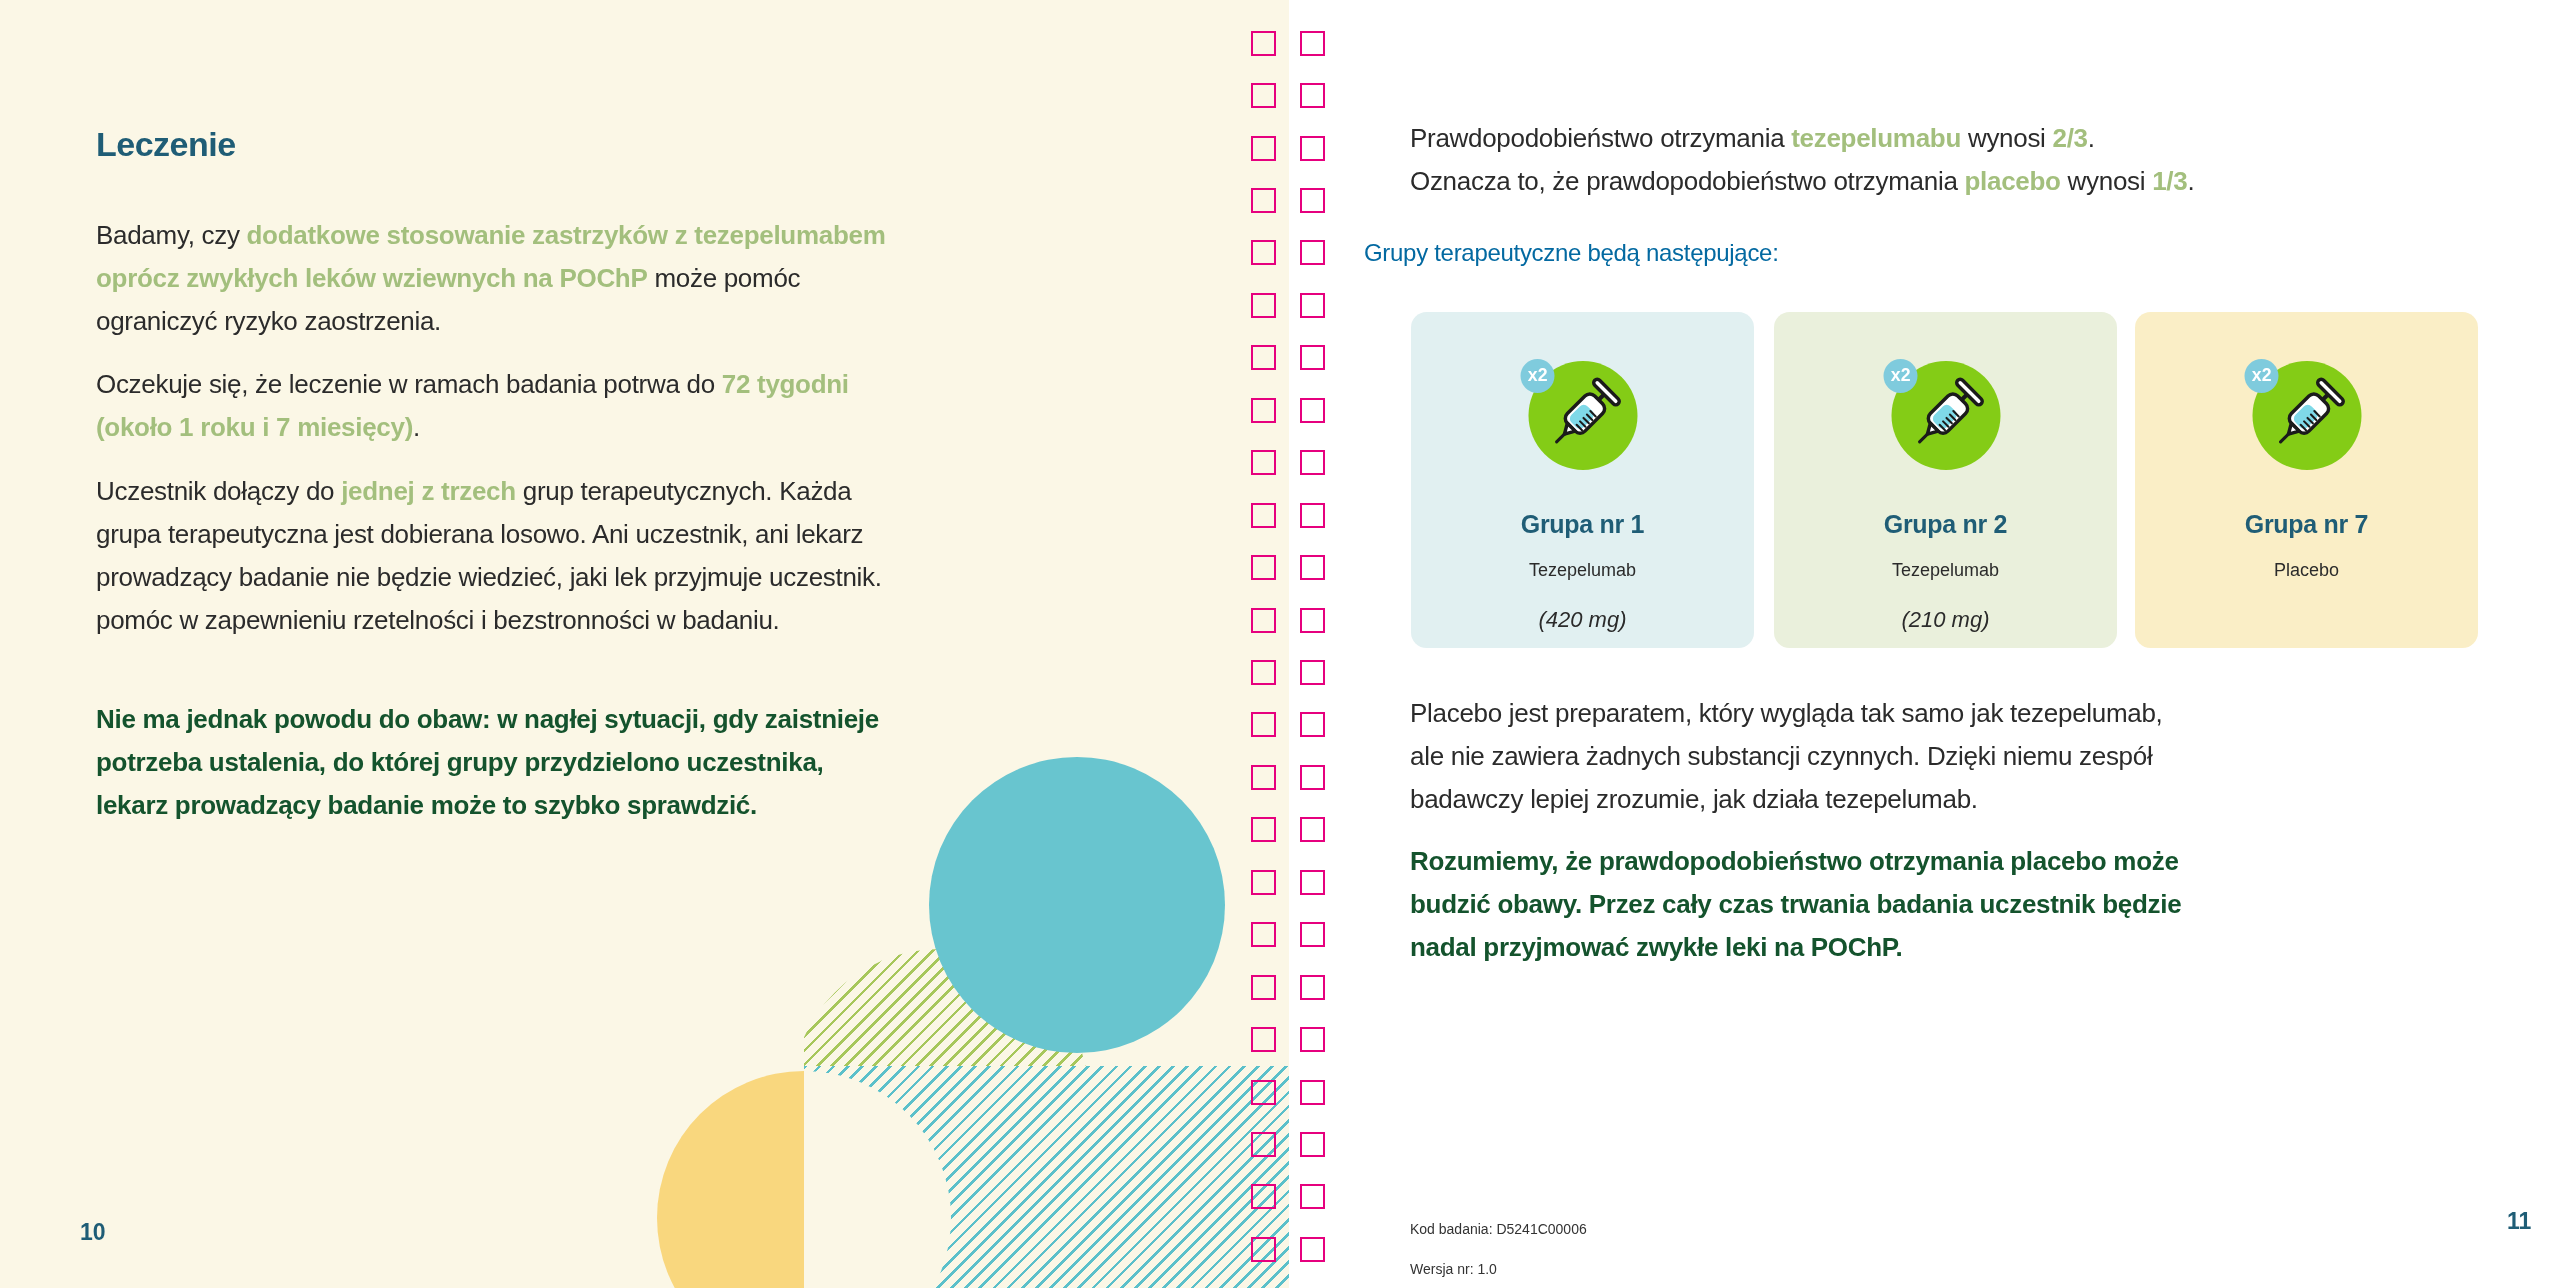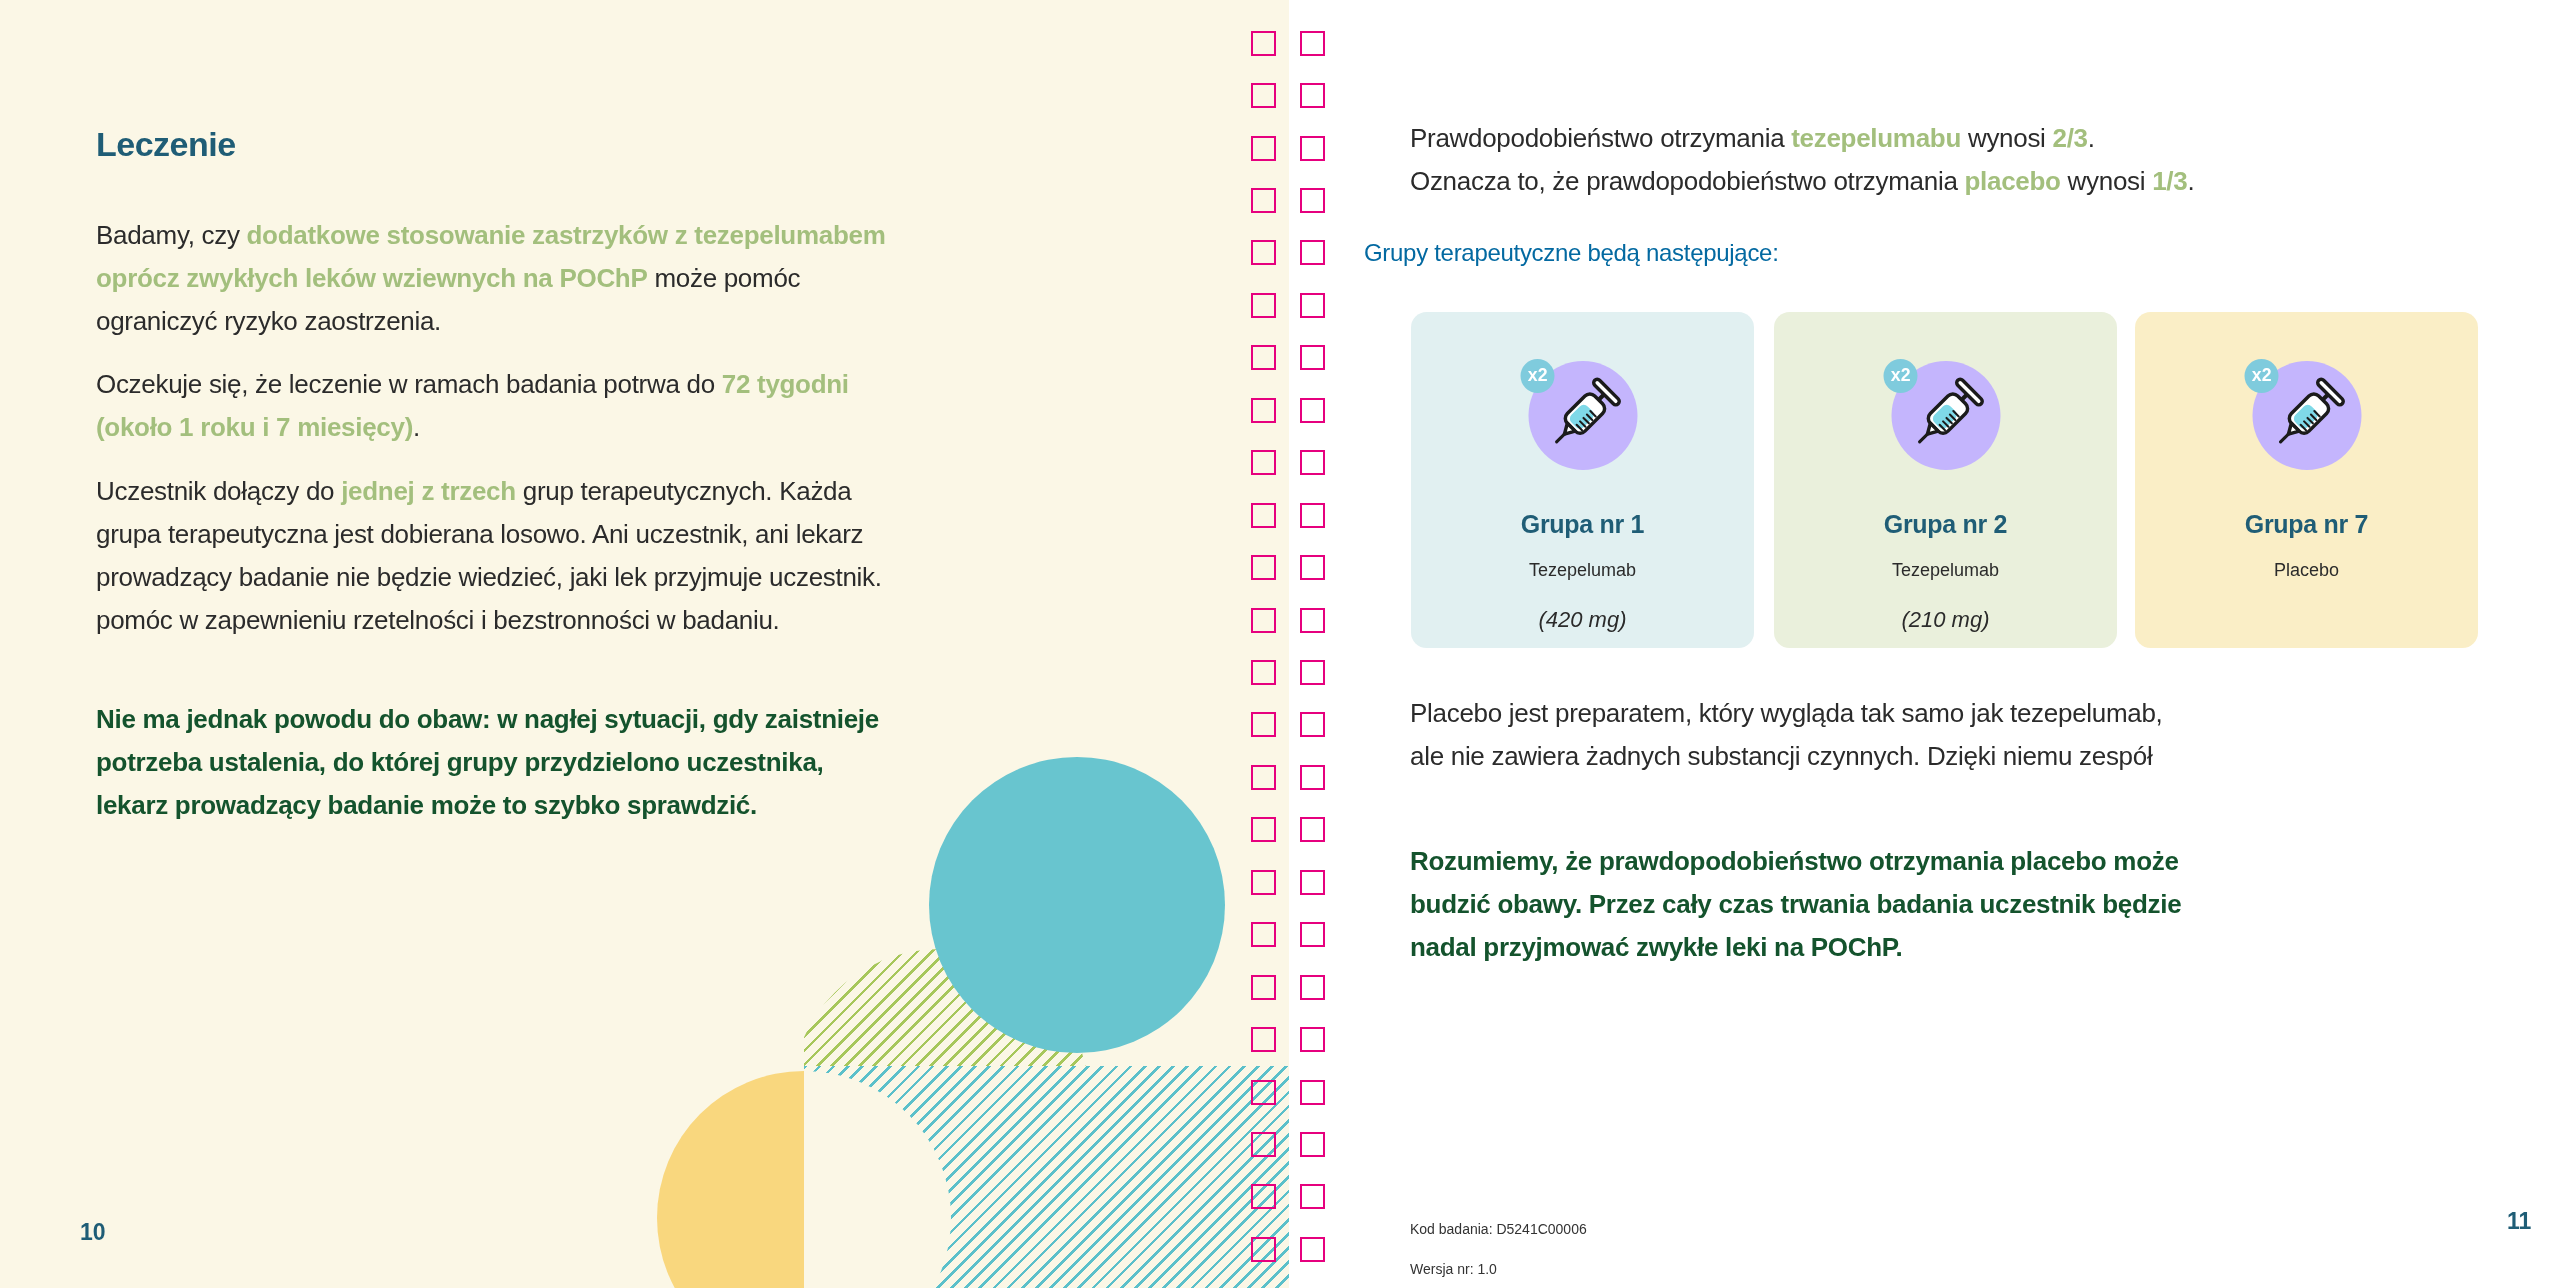--- a/index.html
+++ b/index.html
@@ -59,21 +59,21 @@
   
   .card{
     position:absolute;top:312px;width:343px;height:336px;border-radius:15.6px;
     text-align:center;z-index:10;
   }
   .card-1{left:1411px;background:#E1F0F1;}
   .card-2{left:1774px;background:#EAF0DC;}
   .card-3{left:2135px;background:#FAEEC6;}
   .icon-circle{
     position:absolute;left:50%;top:49px;transform:translateX(-50%);
-    width:109px;height:109px;border-radius:50%;background:#c4b5fd;text-decoration:underline;
+    width:109px;height:109px;border-radius:50%;background:#84cc16;text-decoration:underline;
   }
   .x2-badge{
     position:absolute;left:-7.3px;top:-2.1px;width:34px;height:34px;border-radius:50%;
     background:#7FCBDD;color:#ffffff;font-weight:700;font-size:17.7px;
     display:flex;align-items:center;justify-content:center;line-height:1;
   }
   .syringe-svg{position:absolute;left:13px;top:13px;}
   .card-title{
     position:absolute;left:0;width:100%;top:200px;font-size:25px;font-weight:700;
     color:#1F5D76;letter-spacing:-0.3px;line-height:1;
@@ -251,20 +251,21 @@
       </svg>
     </div>
     <div class="card-title">Grupa nr 7</div>
     <div class="card-drug">Placebo</div>
     <div class="card-dose"></div>
   </div>
 
   <div class="para rp-para" style="top:692px">
       <div class="tl"><span class="seg-n">Placebo jest preparatem, który wygląda tak samo jak tezepelumab,</span></div>
       <div class="tl"><span class="seg-n">ale nie zawiera żadnych substancji czynnych. Dzięki niemu zespół</span></div>
+      <div class="tl"><span class="seg-n">badawczy lepiej zrozumie, jak działa tezepelumab.</span></div>
     </div>
   <div class="para rp-para" style="top:840px">
       <div class="tl"><span class="seg-t">Rozumiemy, że prawdopodobieństwo otrzymania placebo może</span></div>
       <div class="tl"><span class="seg-t">budzić obawy. Przez cały czas trwania badania uczestnik będzie</span></div>
       <div class="tl"><span class="seg-t">nadal przyjmować zwykłe leki na POChP.</span></div>
     </div>
 
   <div class="footer">
       <span>Kod badania: D5241C00006</span>
       <span>Wersja nr: 1.0</span>

